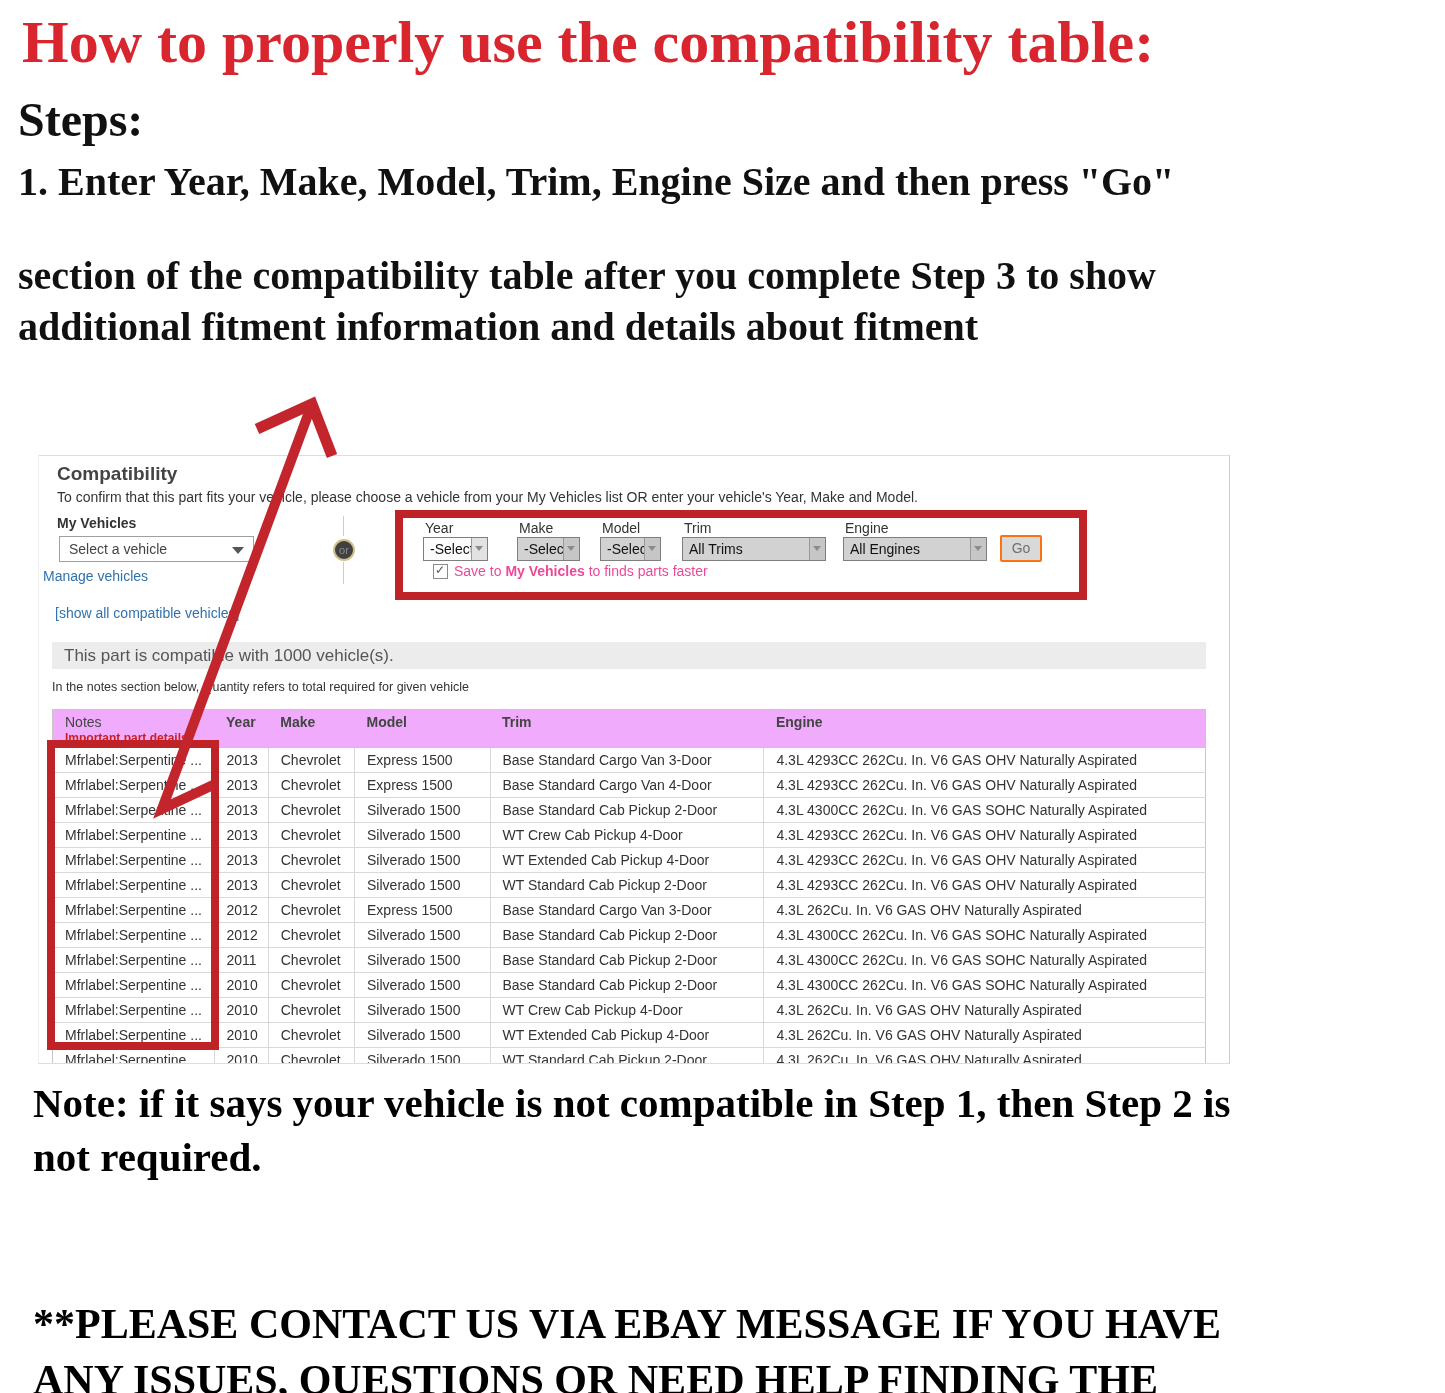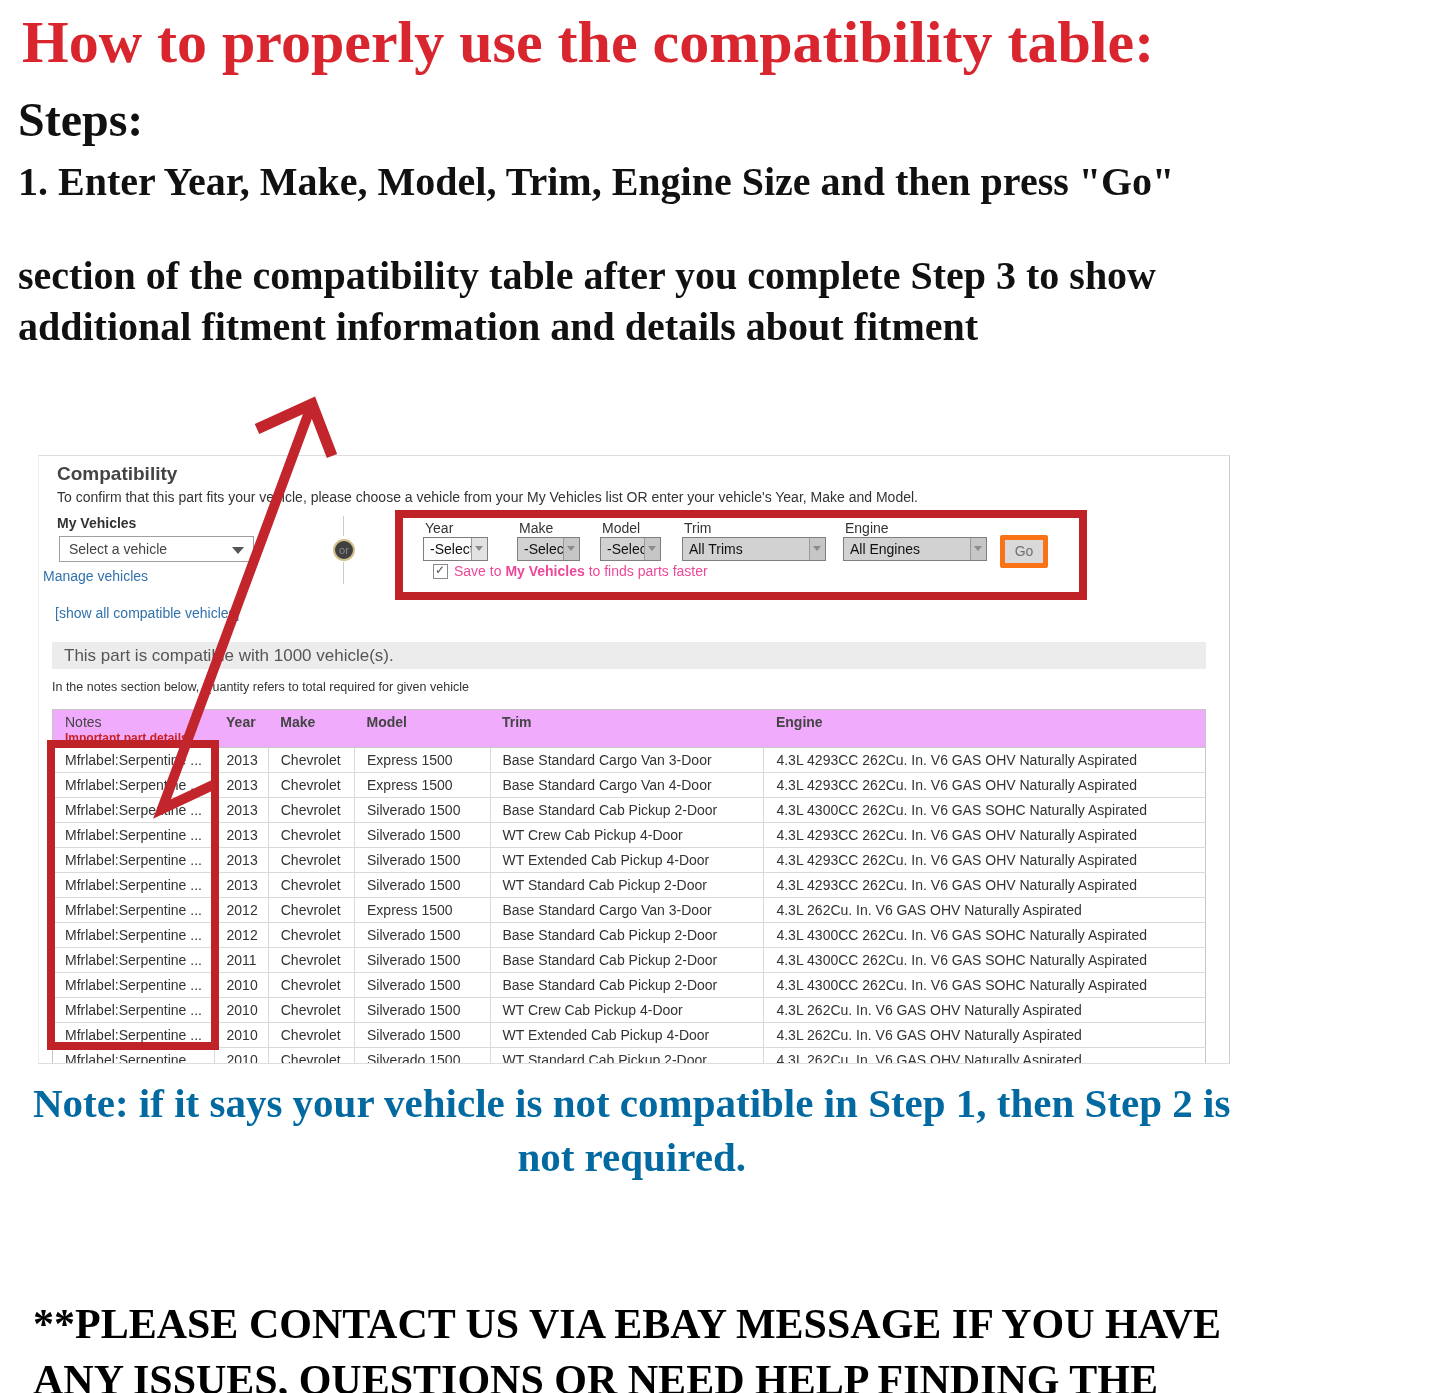--- a/index.html
+++ b/index.html
@@ -4,21 +4,21 @@
 <style>
   html,body{margin:0;padding:0;background:#fff;}
   .page{position:relative;width:1445px;height:1393px;background:#fff;overflow:hidden;
         font-family:"Liberation Sans",sans-serif;color:#333;}
   
   .serif{font-family:"Liberation Serif",serif;font-weight:bold;}
   .title{position:absolute;left:22px;top:8px;font-size:60px;color:#d8252e;white-space:nowrap;}
   .steps-heading{position:absolute;left:18px;top:92px;font-size:48px;color:#111;}
   .step1{position:absolute;left:18px;top:158px;font-size:40px;color:#111;white-space:nowrap;}
   .step2{position:absolute;left:18px;top:250px;font-size:40px;color:#111;line-height:51px;white-space:nowrap;}
-  .note-text{position:absolute;left:33px;top:1076px;font-size:41px;color:#0369a1;line-height:54px;white-space:nowrap;text-align:center;}
+  .note-text{position:absolute;left:33px;top:1076px;font-size:41px;color:#000000;line-height:54px;white-space:nowrap;}
   .contact-text{position:absolute;left:33px;top:1296px;font-size:42px;color:#000000;line-height:56px;white-space:nowrap;}
   
   .panel{position:absolute;left:14px;top:455px;width:1190px;height:607px;background:#fff;
          border-top:1px solid #ddd;border-right:1px solid #ccc;border-left:1px solid #eee;border-bottom:1px solid #ddd;
          overflow:hidden;font-size:14px;margin-left:24px;}
   .compat-heading{position:absolute;left:18px;top:7px;font-size:19px;font-weight:bold;color:#444;}
   .compat-intro{position:absolute;left:18px;top:33px;font-size:14px;color:#333;}
   .my-vehicles-label{position:absolute;left:18px;top:59px;font-weight:bold;color:#333;}
   .veh-sel{position:absolute;left:20px;top:80px;width:184px;height:24px;border:1px solid #a0a0a0;
            background:#fff;line-height:24px;padding-left:9px;color:#444;}
@@ -33,21 +33,21 @@
   .or-line.top{top:60px;height:20px;} .or-line.bot{top:106px;height:22px;}
   
   .hl-box{position:absolute;left:356px;top:54px;width:676px;height:74px;border:8px solid #bf2328;background:#fff;}
   .sel-label{position:absolute;top:2px;font-size:14px;color:#333;}
   .sel{position:absolute;top:19px;height:22px;border:1px solid #7e7e7e;background:#d2d2d2;
        font-size:14px;color:#111;line-height:22px;padding-left:6px;}
   .sel .chev{position:absolute;right:0;top:0;bottom:0;width:15px;border-left:1px solid #9a9a9a;background:#c6c6c6;}
   .sel .chev::after{content:"";position:absolute;left:3px;top:8px;border-left:4px solid transparent;
                     border-right:4px solid transparent;border-top:5px solid #8b8b8b;}
   .sel.lite{background:#fbfbfb;} .sel.lite .chev{background:#e2e2e2;}
-  .go-btn{position:absolute;left:597px;top:17px;width:38px;height:23px;background:#d9d9d9;border:5px solid #f97316;
+  .go-btn{position:absolute;left:597px;top:17px;width:38px;height:23px;background:#d9d9d9;border:2px solid #f97316;
           border-radius:2px;color:#6f6f6f;font-size:14px;text-align:center;line-height:23px;}
   .cb{position:absolute;left:30px;top:46px;width:13px;height:13px;border:1px solid #8a8a8a;background:#fff;}
   .cb::after{content:"✓";position:absolute;left:1px;top:-2px;font-size:12px;color:#555;}
   .cb-label{position:absolute;left:51px;top:45px;font-size:14px;color:#ec4899;}
   
   .banner{position:absolute;left:13px;top:186px;width:1142px;height:27px;background:#ececec;
           font-size:17px;color:#555;line-height:27px;padding-left:12px;}
   .hint{position:absolute;left:13px;top:224px;font-size:12.5px;color:#333;}
   
   .compat-table{position:absolute;left:13px;top:253px;width:1154px;border-collapse:collapse;table-layout:fixed;

